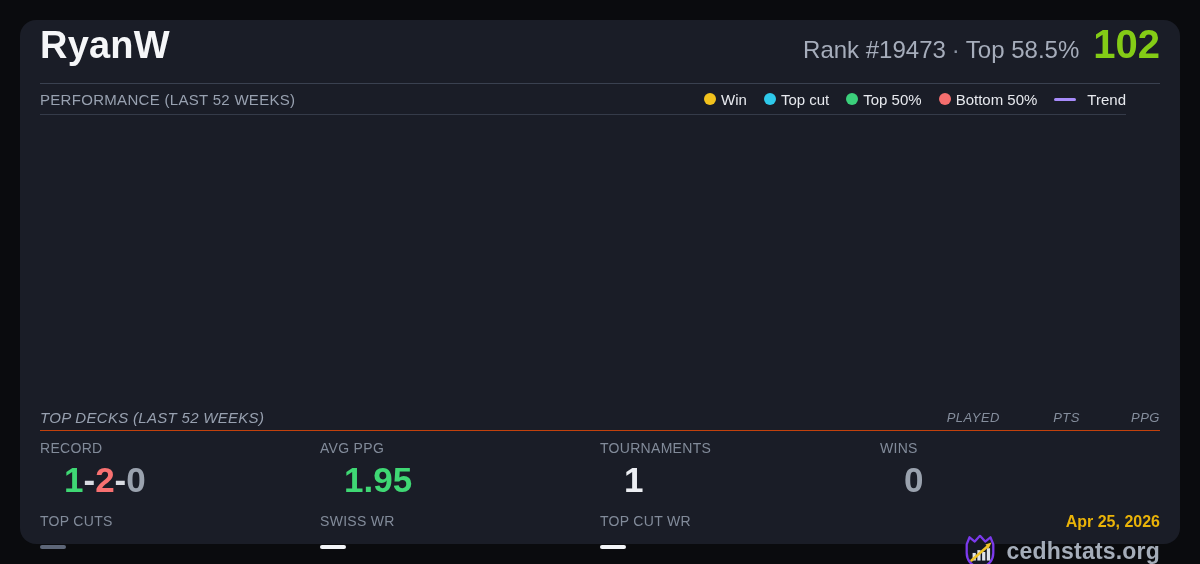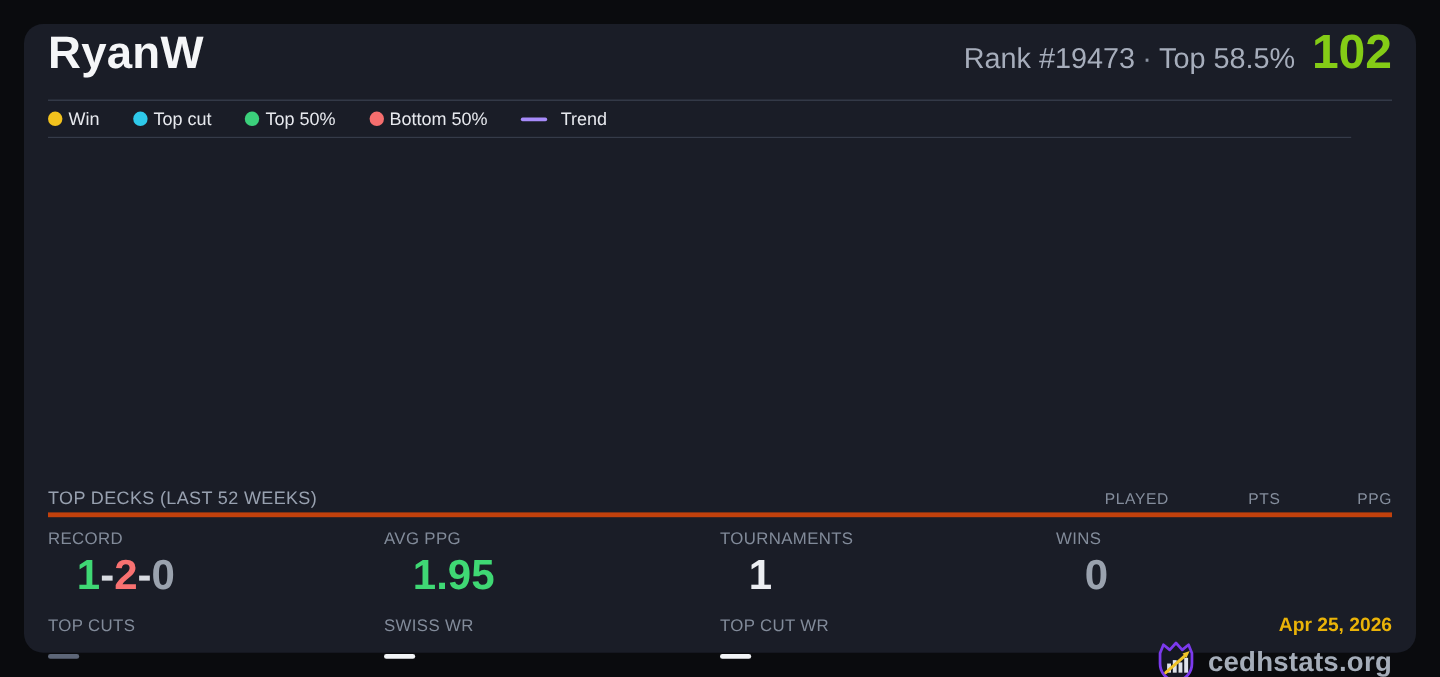--- a/index.html
+++ b/index.html
@@ -49,36 +49,37 @@
     border-bottom: 1px solid #353b49;
     display: flex;
     align-items: center;
     justify-content: space-between;
   }
   .section-label {
     font-size: 15px;
     color: #98a1b0;
     letter-spacing: 0.3px;
   }
-  .legend { display: flex; align-items: center; gap: 28px; }
+  .legend { display: flex; align-items: center; gap: 17px; }
   .legend-item { display: flex; align-items: center; gap: 5px; }
   .legend-dot { width: 12px; height: 12px; border-radius: 50%; }
   .legend-label { font-size: 15px; color: #e7e9ee; }
   .trend-swatch { width: 22px; height: 3px; border-radius: 2px; margin-right: 6px; }
   
   .chart-area { height: 289px; }
   
   .decks-row {
     height: 27px;
-    border-bottom: 4px solid #c2410c;
+    border-bottom: 1px solid #c2410c;
     display: flex;
     align-items: center;
     justify-content: space-between;
-  }
-  .decks-cols { display: flex; gap: 13px; }
+    font-style: italic;
+  }
+  .decks-cols { display: flex; }
   .decks-col {
     width: 80px;
     text-align: right;
     font-size: 13px;
     color: #858e9d;
     letter-spacing: 0.5px;
   }
   
   .stats {
     padding-top: 9px;
@@ -129,20 +130,21 @@
     <div class="title">RyanW</div>
     <div class="hdr-right">
       <div class="rank-line">
         <span>Rank #19473</span><span class="dot-sep">·</span><span>Top 58.5%</span>
       </div>
       <div class="score">102</div>
     </div>
   </div>
 
   <div class="perf-row">
+    <div class="section-label">PERFORMANCE (LAST 52 WEEKS)</div>
     <div class="legend">
       <div class="legend-item">
         <span class="legend-dot" style="background: rgb(242, 194, 29);"></span>
         <span class="legend-label">Win</span>
       </div>
       <div class="legend-item">
         <span class="legend-dot" style="background: rgb(46, 201, 234);"></span>
         <span class="legend-label">Top cut</span>
       </div>
       <div class="legend-item">

